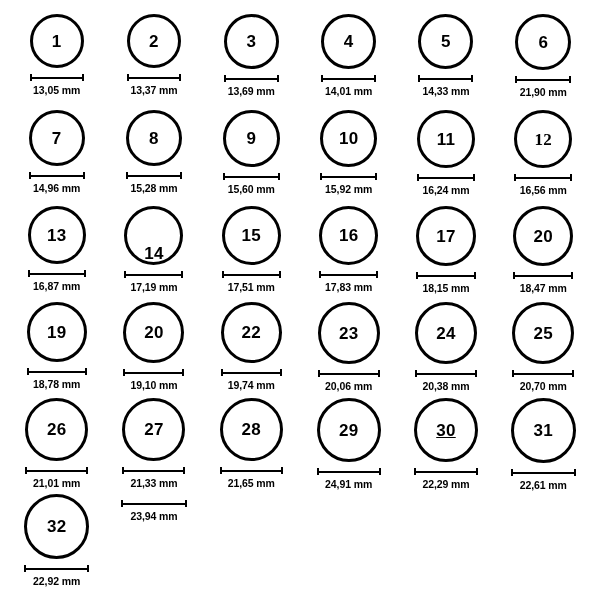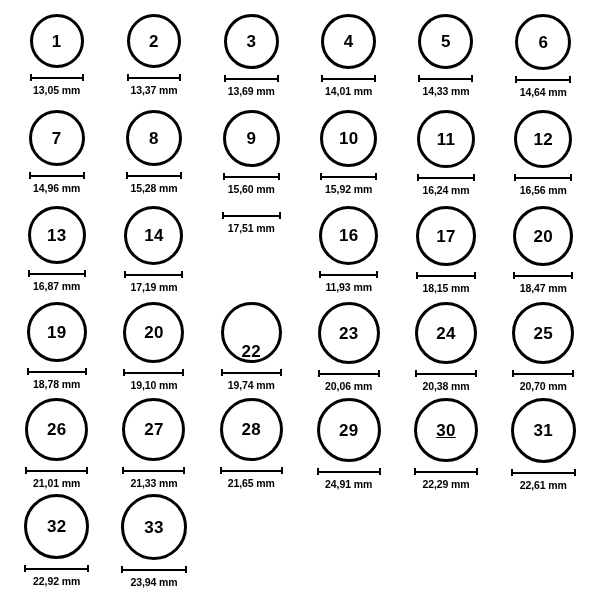--- a/index.html
+++ b/index.html
@@ -158,21 +158,21 @@
       <div class="cell">
         <div class="ring" style="width: 56px; height: 56px;">
           <span class="ring-label">6</span>
         </div>
         <div class="measure">
           <div class="caliper" style="width: 56px;">
             <div class="bar"></div>
             <div class="tick left"></div>
             <div class="tick right"></div>
           </div>
-          <div class="mm">14,64 mm</div>
+          <div class="mm">21,90 mm</div>
         </div>
       </div>
       <div class="cell">
         <div class="ring" style="width: 56px; height: 56px;">
           <span class="ring-label">7</span>
         </div>
         <div class="measure">
           <div class="caliper" style="width: 56px;">
             <div class="bar"></div>
             <div class="tick left"></div>
@@ -227,21 +227,21 @@
         <div class="measure">
           <div class="caliper" style="width: 58px;">
             <div class="bar"></div>
             <div class="tick left"></div>
             <div class="tick right"></div>
           </div>
           <div class="mm">16,24 mm</div>
         </div>
       </div>
       <div class="cell">
-        <div class="ring" style="width: 58px; height: 58px;">
+        <div class="ring" style="width: 58px; height: 58px; font-family: Liberation Serif, serif;">
           <span class="ring-label">12</span>
         </div>
         <div class="measure">
           <div class="caliper" style="width: 58px;">
             <div class="bar"></div>
             <div class="tick left"></div>
             <div class="tick right"></div>
           </div>
           <div class="mm">16,56 mm</div>
         </div>
@@ -253,53 +253,56 @@
         <div class="measure">
           <div class="caliper" style="width: 58px;">
             <div class="bar"></div>
             <div class="tick left"></div>
             <div class="tick right"></div>
           </div>
           <div class="mm">16,87 mm</div>
         </div>
       </div>
       <div class="cell">
+        <div class="ring" style="width: 59px; height: 59px; align-items: flex-end;">
+          <span class="ring-label">14</span>
+        </div>
+        <div class="measure">
+          <div class="caliper" style="width: 59px;">
+            <div class="bar"></div>
+            <div class="tick left"></div>
+            <div class="tick right"></div>
+          </div>
+          <div class="mm">17,19 mm</div>
+        </div>
+      </div>
+      <div class="cell">
         <div class="ring" style="width: 59px; height: 59px;">
-          <span class="ring-label">14</span>
-        </div>
-        <div class="measure">
-          <div class="caliper" style="width: 59px;">
-            <div class="bar"></div>
-            <div class="tick left"></div>
-            <div class="tick right"></div>
-          </div>
-          <div class="mm">17,19 mm</div>
-        </div>
-      </div>
-      <div class="cell">
+          <span class="ring-label">15</span>
+        </div>
         <div class="measure">
           <div class="caliper" style="width: 59px;">
             <div class="bar"></div>
             <div class="tick left"></div>
             <div class="tick right"></div>
           </div>
           <div class="mm">17,51 mm</div>
         </div>
       </div>
       <div class="cell">
         <div class="ring" style="width: 59px; height: 59px;">
           <span class="ring-label">16</span>
         </div>
         <div class="measure">
           <div class="caliper" style="width: 59px;">
             <div class="bar"></div>
             <div class="tick left"></div>
             <div class="tick right"></div>
           </div>
-          <div class="mm">11,93 mm</div>
+          <div class="mm">17,83 mm</div>
         </div>
       </div>
       <div class="cell">
         <div class="ring" style="width: 60px; height: 60px;">
           <span class="ring-label">17</span>
         </div>
         <div class="measure">
           <div class="caliper" style="width: 60px;">
             <div class="bar"></div>
             <div class="tick left"></div>
@@ -341,21 +344,21 @@
         <div class="measure">
           <div class="caliper" style="width: 61px;">
             <div class="bar"></div>
             <div class="tick left"></div>
             <div class="tick right"></div>
           </div>
           <div class="mm">19,10 mm</div>
         </div>
       </div>
       <div class="cell">
-        <div class="ring" style="width: 61px; height: 61px; align-items: flex-end;">
+        <div class="ring" style="width: 61px; height: 61px;">
           <span class="ring-label">22</span>
         </div>
         <div class="measure">
           <div class="caliper" style="width: 61px;">
             <div class="bar"></div>
             <div class="tick left"></div>
             <div class="tick right"></div>
           </div>
           <div class="mm">19,74 mm</div>
         </div>
@@ -484,23 +487,20 @@
         <div class="measure">
           <div class="caliper" style="width: 65px;">
             <div class="bar"></div>
             <div class="tick left"></div>
             <div class="tick right"></div>
           </div>
           <div class="mm">22,92 mm</div>
         </div>
       </div>
       <div class="cell">
-        <div class="ring" style="width: 66px; height: 66px;">
-          <span class="ring-label">33</span>
-        </div>
         <div class="measure">
           <div class="caliper" style="width: 66px;">
             <div class="bar"></div>
             <div class="tick left"></div>
             <div class="tick right"></div>
           </div>
           <div class="mm">23,94 mm</div>
         </div>
       </div>
     </div>

